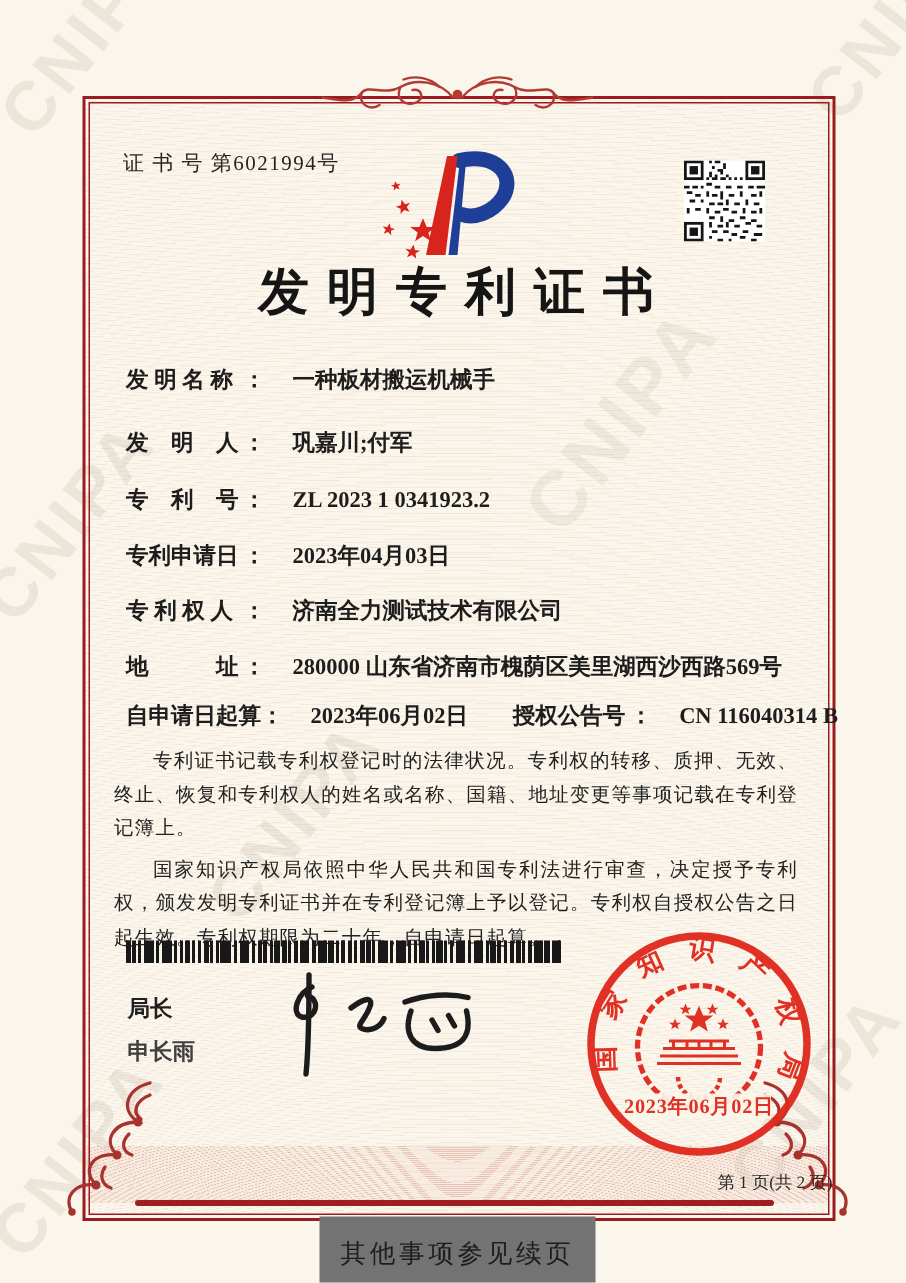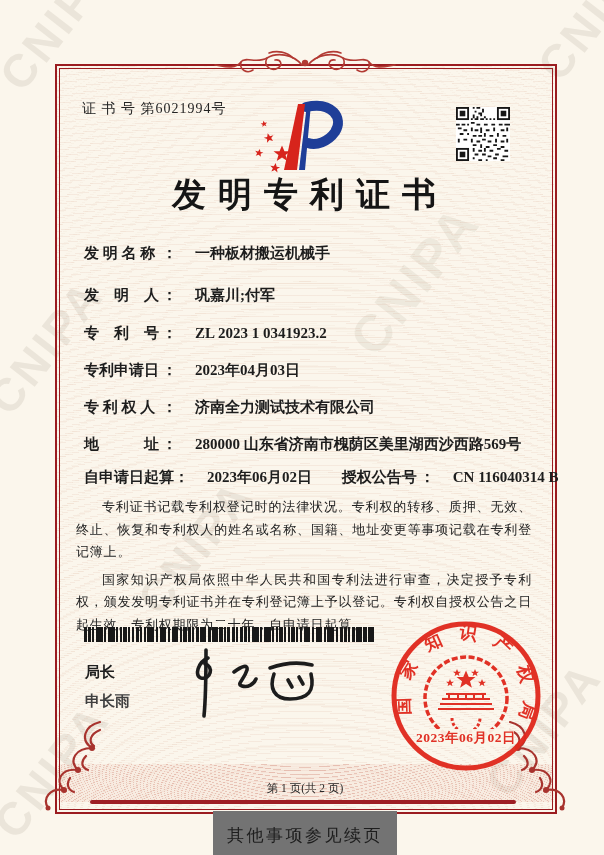--- a/index.html
+++ b/index.html
@@ -60,21 +60,21 @@
       repeating-linear-gradient(90deg,#181818 0 3px,transparent 3px 13px),
       repeating-linear-gradient(90deg,#181818 0 1px,transparent 1px 9px);}
   .officer-title{position:absolute;left:85px;top:663px;font-family:"Liberation Sans","DejaVu Sans",sans-serif;
                  font-size:15px;font-weight:600;color:#202020;}
   .officer-name{position:absolute;left:85px;top:692px;font-family:"Liberation Sans","DejaVu Sans",sans-serif;
                 font-size:15px;font-weight:600;color:#404040;}
   .signature{position:absolute;left:178px;top:644px;}
   
   .seal{position:absolute;left:386px;top:616px;opacity:0.96;}
   
-  .page-no{position:absolute;left:55px;top:781px;width:500px;text-align:center;font-size:11.5px;color:#2a2a2a;}
+  .page-no{position:absolute;left:55px;top:781px;width:500px;text-align:right;font-size:11.5px;color:#2a2a2a;}
   .thickline{position:absolute;left:90px;top:800px;width:426px;height:4px;background:#9e1e24;border-radius:2px;}
   .cont-wrap{position:absolute;left:55px;top:811px;width:500px;text-align:center;}
   .cont-note{display:inline-block;background:#737373;padding:13px 14px;font-size:17px;letter-spacing:2.5px;color:#1d1d1d;}
 </style>
 </head>
 <body>
 
 <span class="wm wm1">CNIPA</span>
 <span class="wm wm2">CNIPA</span>
 <span class="wm wm3">CNIPA</span>

